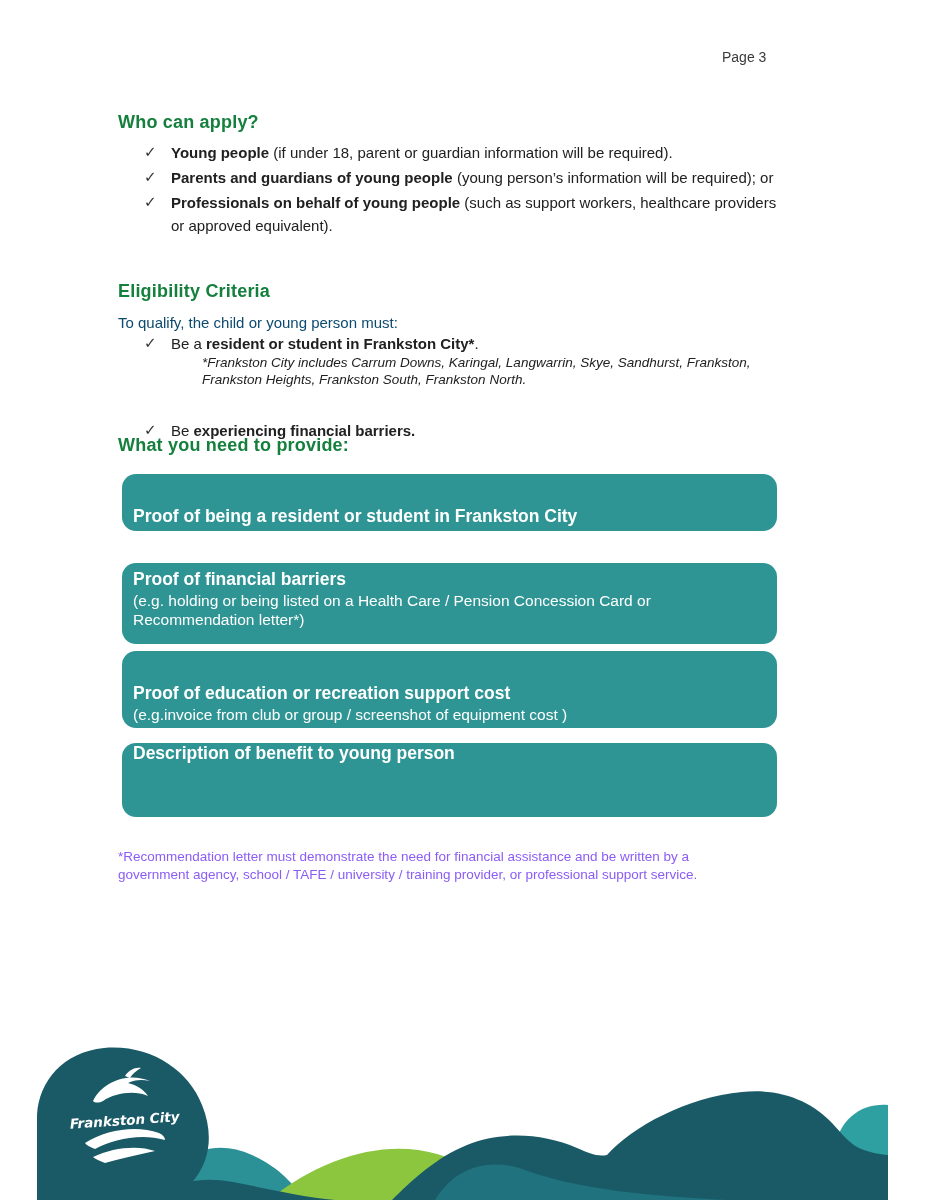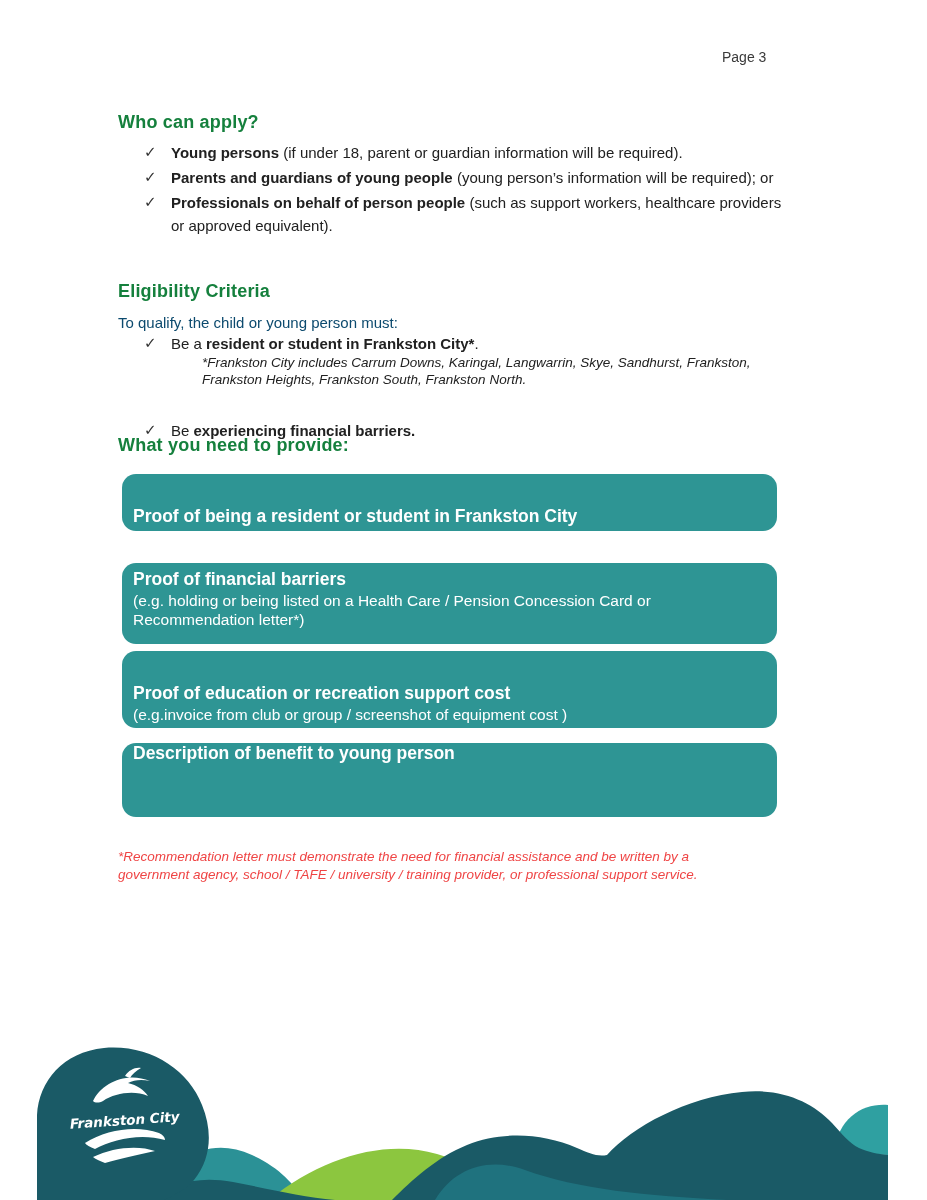--- a/index.html
+++ b/index.html
@@ -33,46 +33,46 @@
     left:122px;width:655px;background:#2E9594;border-radius:14px;color:#ffffff;
     box-sizing:border-box;padding:0 14px 0 11px;
   }
   .card-title{font-size:17.5px;font-weight:bold;line-height:21px;}
   .card-sub{font-size:15.5px;line-height:18.5px;margin-top:2px;}
   .card-1{top:474px;height:57px;padding-top:32px;}
   .card-2{top:563px;height:81px;padding-top:6px;}
   .card-3{top:651px;height:77px;padding-top:32px;}
   .card-4{top:743px;height:74px;display:flex;align-items:flex-start;}
   .footnote{
-    left:118px;top:848px;width:605px;font-style:italic;font-size:13.5px;
-    line-height:17.5px;color:#ef4444;
+    left:118px;top:848px;width:605px;font-size:13.5px;
+    line-height:17.5px;color:#8b5cf6;
   }
   .footer-art{left:37px;top:1045px;width:851px;height:155px;}
 </style>
 </head>
 <body>
 
 <div id="page">
 
   <div class="abs page-num">Page 3</div>
 
   <div class="abs h-teal h-who">Who can apply?</div>
 
   <div class="abs list list-who">
     <div class="check-item">
       <span class="chk">✓</span>
-      <b>Young persons</b><span> (if under 18, parent or guardian information will be required).</span>
+      <b>Young people</b><span> (if under 18, parent or guardian information will be required).</span>
     </div>
     <div class="check-item">
       <span class="chk">✓</span>
       <b>Parents and guardians of young people</b><span> (young person’s information will be required); or</span>
     </div>
     <div class="check-item">
       <span class="chk">✓</span>
-      <b>Professionals on behalf of person people</b><span> (such as support workers, healthcare providers or approved equivalent).</span>
+      <b>Professionals on behalf of young people</b><span> (such as support workers, healthcare providers or approved equivalent).</span>
     </div>
   </div>
 
   <div class="abs h-teal h-elig">Eligibility Criteria</div>
   <div class="abs body-text intro">To qualify, the child or young person must:</div>
 
   <div class="abs check-item elig-item-1">
     <span class="chk">✓</span>
     <span>Be a </span><b>resident or student in Frankston City*</b><span>.</span>
   </div>

